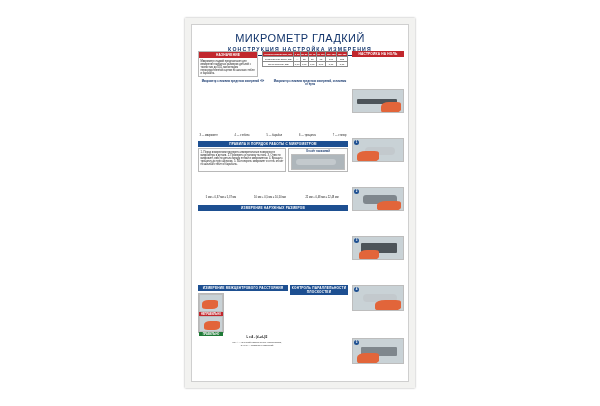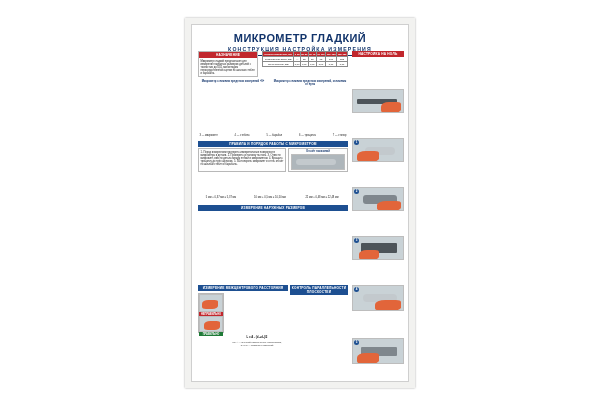--- a/index.html
+++ b/index.html
@@ -17,21 +17,21 @@
   .inner{
     position:absolute;left:6px;top:6px;right:6px;bottom:6px;
     background:#ffffff;
     border:1px solid #cfcfcf;
     overflow:hidden;
   }
   
   .title{
     text-align:center;
     color:#12346b;
-    font-weight:bold;
+    font-weight:normal;
     font-size:11px;
     letter-spacing:.4px;
     margin-top:7px;
   }
   .subtitle{
     text-align:center;
     color:#12346b;
     font-weight:bold;
     font-size:5.2px;
     letter-spacing:1.2px;

